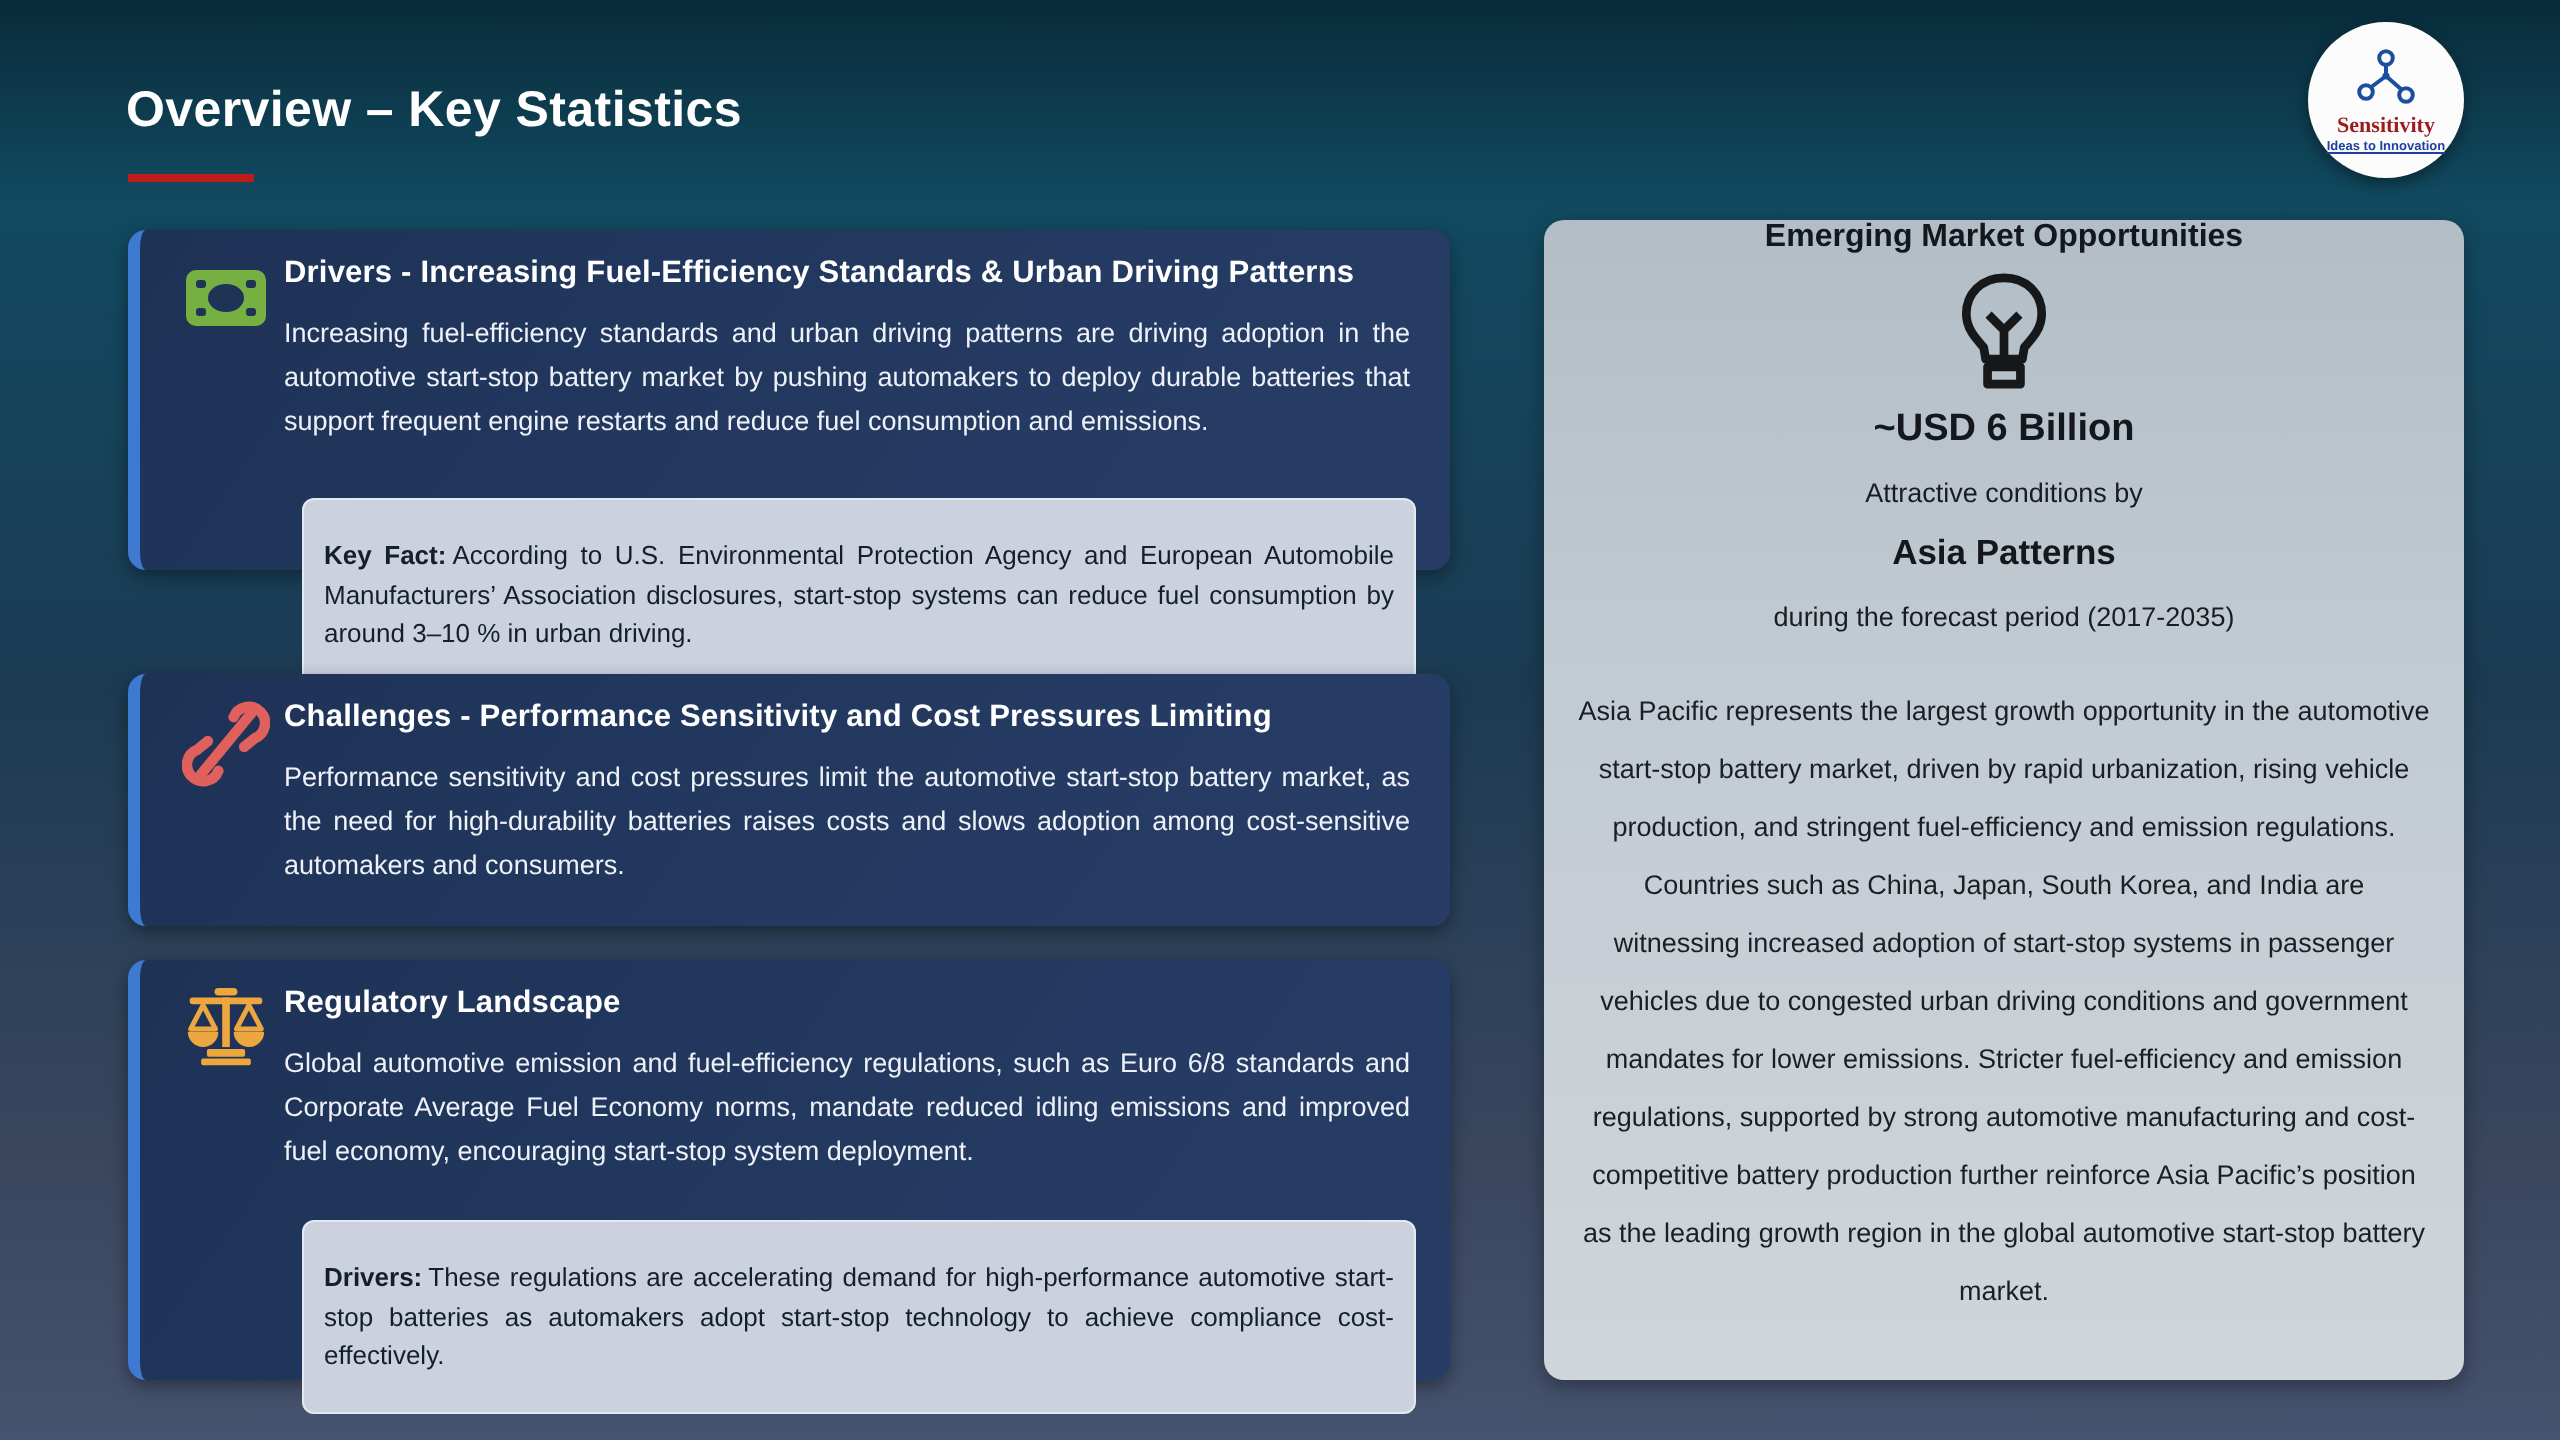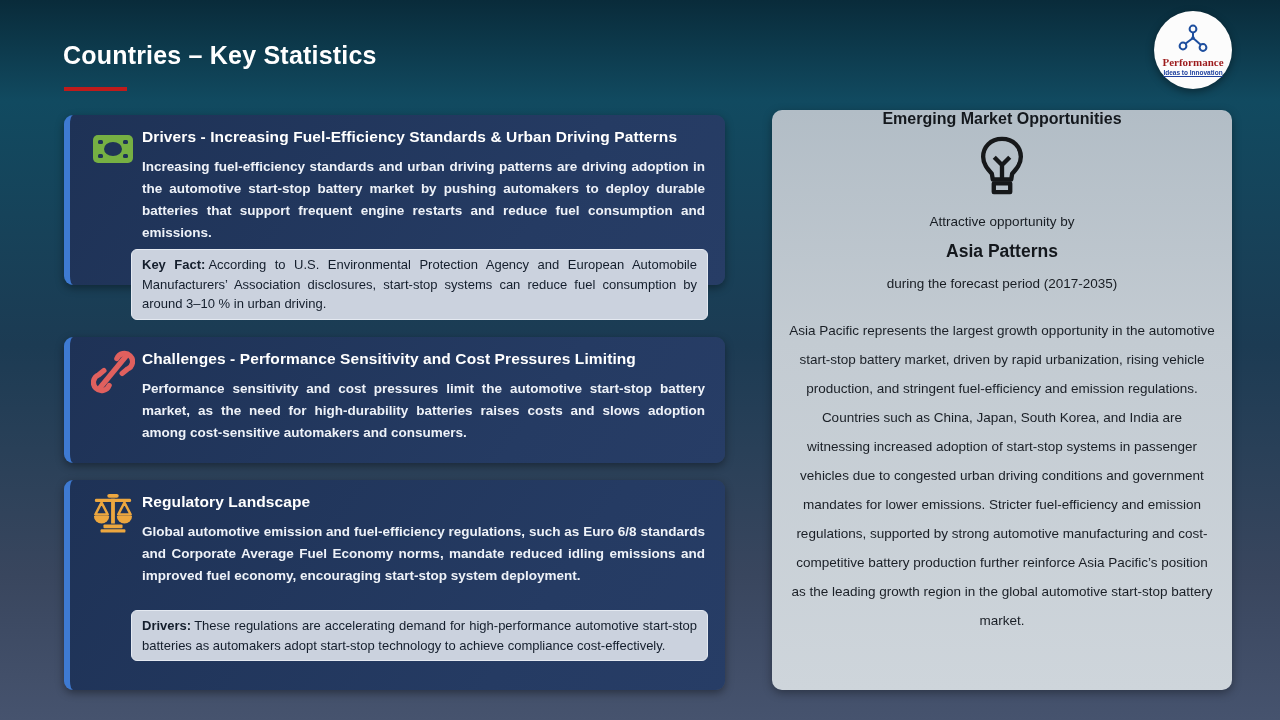--- a/index.html
+++ b/index.html
@@ -40,26 +40,25 @@
   .card-1 { top: 115px; height: 170px; }
   .card-2 { top: 337px; height: 126px; }
   .card-3 { top: 480px; height: 210px; }
 
   .card-icon { position: absolute; left: 21px; top: 13px; width: 44px; height: 44px; }
   .card-content { position: absolute; left: 72px; right: 20px; top: 13px; }
   .card-title { font-size: 15.5px; font-weight: bold; color: #ffffff; margin-bottom: 10px; letter-spacing: 0.1px; }
   .card-body {
     font-size: 13.5px; line-height: 22px; text-align: justify; text-align-last: left;
     color: #eef2f8;
-    font-weight: bold;
   }
   .callout {
-    position: absolute; left: 61px; right: 17px;
+    position: absolute; left: 81px; right: 17px;
     background: #cbd2de; border: 1px solid #e4e9f1; border-radius: 6px;
-    padding: 5px 10px; color: #141e2c;
+    padding: 18px 10px; color: #141e2c;
     font-size: 13px; line-height: 19.5px; text-align: justify; text-align-last: left;
   }
   .card-1 .callout { top: 134px; }
   .card-3 .callout { top: 130px; }
   .callout b { margin-right: 3px; }
 
   
   .panel {
     position: absolute; left: 772px; top: 110px; width: 460px; height: 580px;
     border-radius: 10px;
@@ -76,38 +75,38 @@
   .panel-desc {
     font-size: 13.5px; line-height: 29px; margin: 25px 17px 16px;
     color: #1a1f26;
   }
 </style>
 </head>
 <body>
 
 <div class="slide">
 
-  <div class="page-title">Countries – Key Statistics</div>
+  <div class="page-title">Overview – Key Statistics</div>
   <div class="title-underline"></div>
 
   <div class="logo">
     <span>
       <svg width="38" height="28" viewBox="0 0 38 28">
         <g stroke="#1d4e9e" stroke-width="2" fill="none">
           <line x1="19" y1="8" x2="19" y2="14"></line>
           <line x1="19" y1="14" x2="11" y2="20"></line>
           <line x1="19" y1="14" x2="27" y2="21"></line>
           <circle cx="19" cy="5" r="3.4"></circle>
           <circle cx="9" cy="22" r="3.4"></circle>
           <circle cx="29" cy="23.5" r="3.4"></circle>
         </g>
         <circle cx="19" cy="14" r="1.8" fill="#1d4e9e"></circle>
       </svg>
     </span>
-    <span class="logo-name">Performance</span>
+    <span class="logo-name">Sensitivity</span>
     <span class="logo-tagline">Ideas to Innovation</span>
   </div>
 
   <div class="card card-1">
     <span class="card-icon">
       <svg width="44" height="44" viewBox="0 0 44 44">
         <rect x="2" y="7" width="40" height="28" rx="5" fill="#76b043"></rect>
         <ellipse cx="22" cy="21" rx="9" ry="7" fill="#1f3357"></ellipse>
         <rect x="7" y="12" width="5" height="4" rx="1.5" fill="#1f3357"></rect>
         <rect x="32" y="12" width="5" height="4" rx="1.5" fill="#1f3357"></rect>
@@ -171,19 +170,20 @@
     <div class="panel-title">Emerging Market Opportunities</div>
     <div class="panel-bulb">
       <svg width="58" height="62" viewBox="0 0 60 64">
         <g stroke="#16181a" stroke-width="4.5" fill="none" stroke-linejoin="round">
           <path d="M30 4 C 18 4 10.5 12.5 10.5 22.5 C 10.5 30 15 35 19.5 40 L20.5 46 H39.5 L40.5 40 C 45 35 49.5 30 49.5 22.5 C 49.5 12.5 42 4 30 4 Z"></path>
           <rect x="21.5" y="50" width="17" height="9"></rect>
           <path d="M30 46 V31 M30 31 L22 23 M30 31 L38 23"></path>
         </g>
       </svg>
     </div>
-    <div class="panel-sub">Attractive opportunity by</div>
+    <div class="panel-value">~USD 6 Billion</div>
+    <div class="panel-sub">Attractive conditions by</div>
     <div class="panel-region">Asia Patterns</div>
     <div class="panel-period">during the forecast period (2017-2035)</div>
     <div class="panel-desc">Asia Pacific represents the largest growth opportunity in the automotive start-stop battery market, driven by rapid urbanization, rising vehicle production, and stringent fuel-efficiency and emission regulations. Countries such as China, Japan, South Korea, and India are witnessing increased adoption of start-stop systems in passenger vehicles due to congested urban driving conditions and government mandates for lower emissions. Stricter fuel-efficiency and emission regulations, supported by strong automotive manufacturing and cost-competitive battery production further reinforce Asia Pacific’s position as the leading growth region in the global automotive start-stop battery market.</div>
   </div>
 
 </div>
 
 </body></html>

